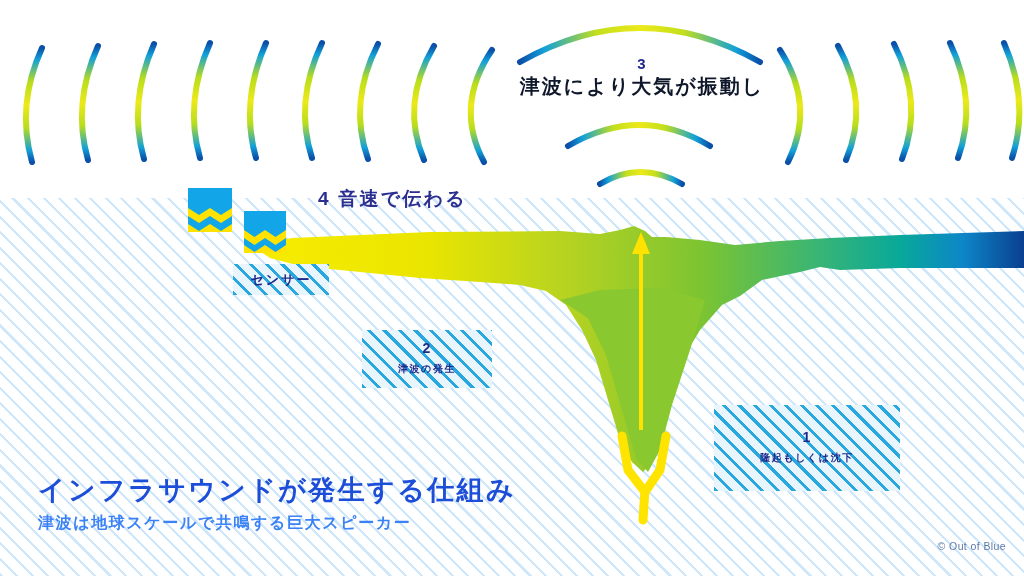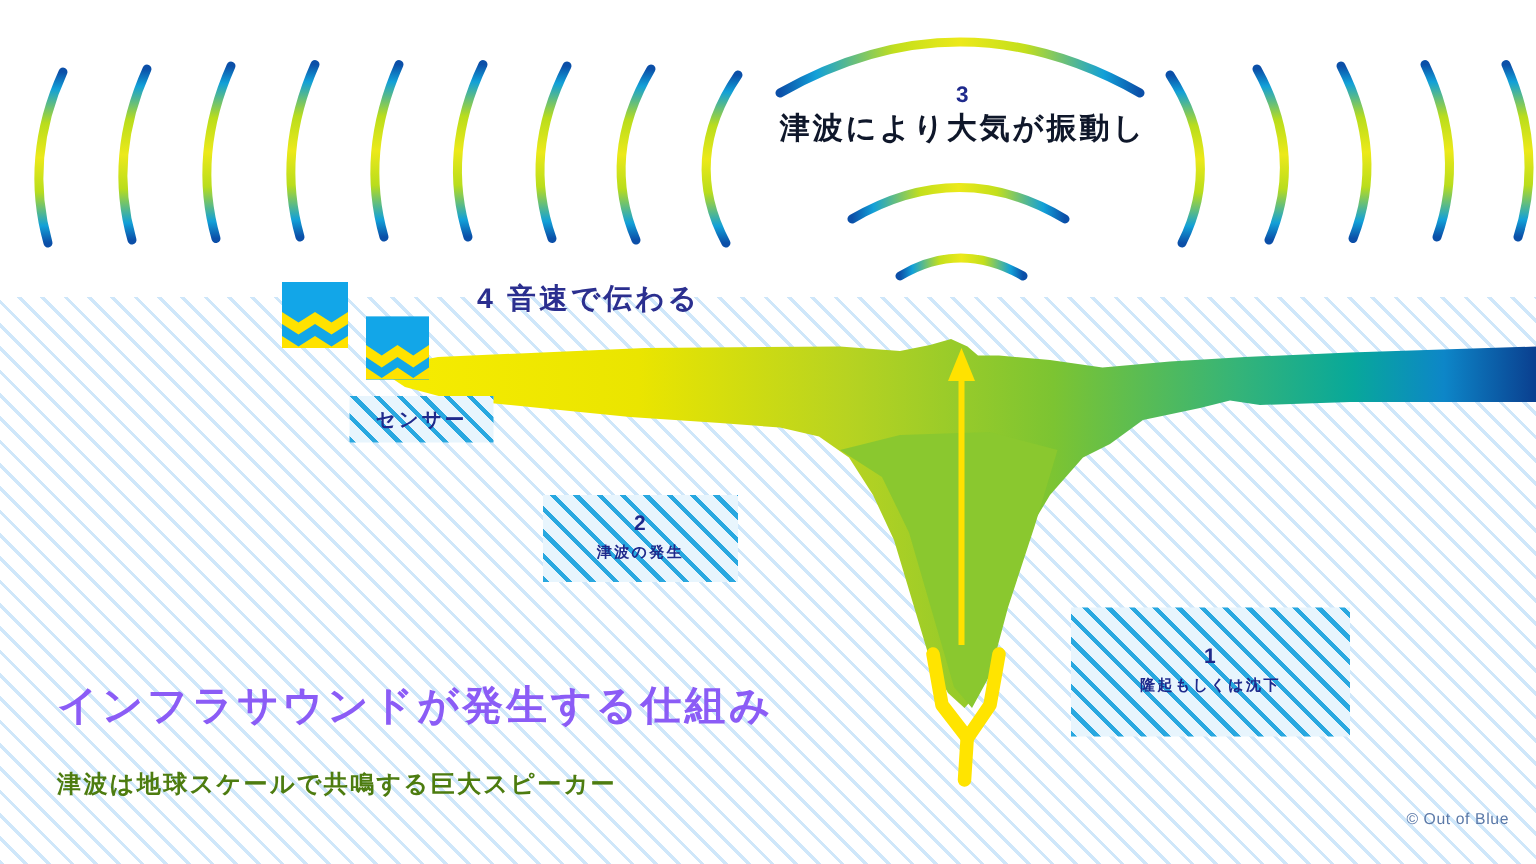--- a/index.html
+++ b/index.html
@@ -108,29 +108,29 @@
   .box-2{
     left:362px; top:330px; width:130px; height:58px;
   }
   .box-1{
     left:714px; top:405px; width:186px; height:86px;
   }
 
   
   .title{
     position:absolute;
-    left:38px; top:452px;
-    font-size:27px;font-weight:700;color:#8b5cf6;
+    left:38px; top:472px;
+    font-size:27px;font-weight:700;color:#1d4ed8;
     letter-spacing:2.4px;white-space:nowrap;
     z-index:7;
   }
   .subtitle{
     position:absolute;
     left:38px; top:513px;
-    font-size:16px;font-weight:700;color:#4d7c0f;
+    font-size:16px;font-weight:700;color:#3b82f6;
     letter-spacing:1.6px;white-space:nowrap;
     z-index:7;
   }
   .credit{
     position:absolute;
     right:18px; bottom:24px;
     font-size:10.5px;color:#5b79a8;
     letter-spacing:0.4px;white-space:nowrap;
     z-index:7;
   }

